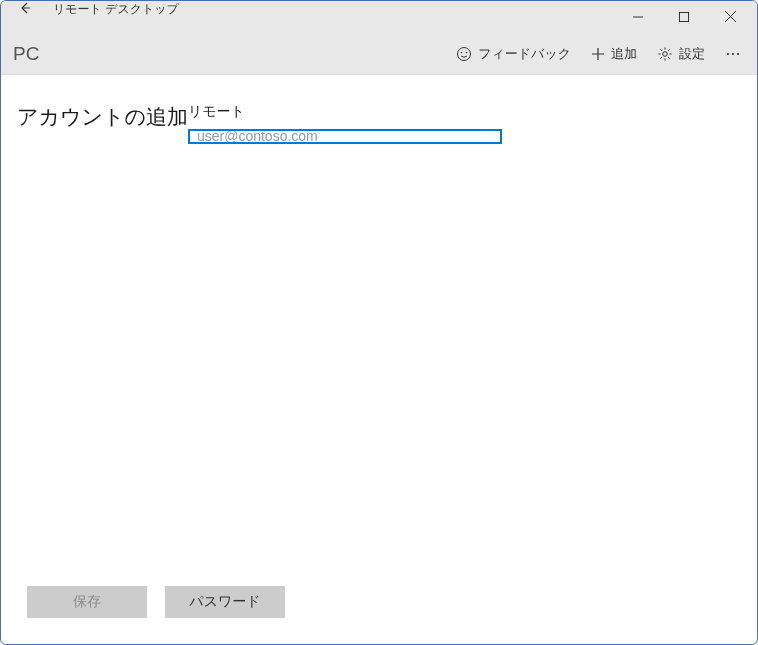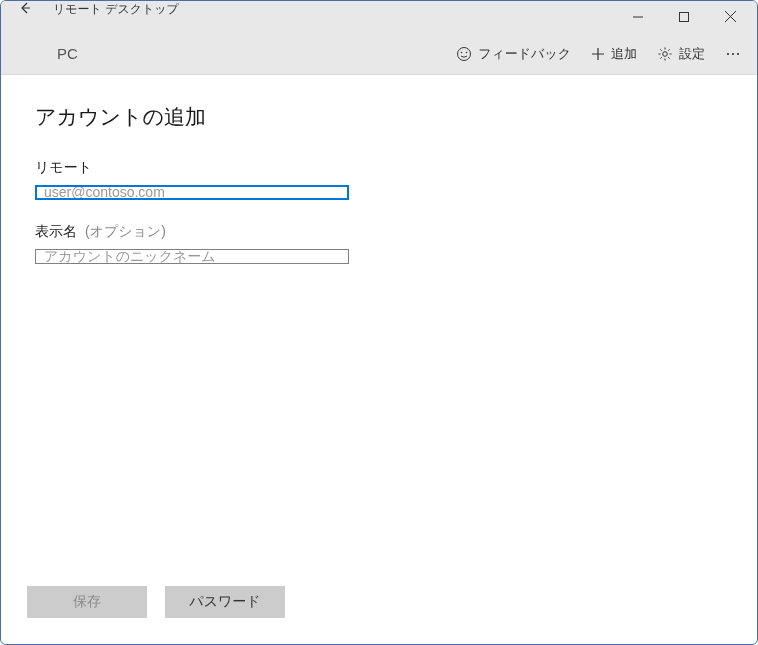--- a/index.html
+++ b/index.html
@@ -53,46 +53,44 @@
     }
     .header {
       height: 42px;
       background: #e8e8e8;
       display: flex;
       align-items: center;
       padding: 0 6px 0 12px;
       border-bottom: 1px solid #dcdcdc;
     }
     .header-title {
-      font-size: 15px;
+      font-size: 19px;
       color: #555;
-      margin-left: 44px;
     }
     .header-spacer {
       flex: 1;
     }
     .header-btn {
       display: flex;
       align-items: center;
       padding: 6px 10px;
       cursor: pointer;
       color: #333;
       font-size: 13px;
       gap: 6px;
       text-align: right;
     }
     .header-btn .icon {
       display: flex;
       align-items: center;
     }
     .content {
       flex: 1;
-      padding: 28px 26px 0 34px;
-      display: flex;
-      flex-direction: column;
+      padding: 28px 26px 0 16px;
+      display: flex;
     }
     .page-title {
       font-size: 21px;
       font-weight: normal;
       color: #1a1a1a;
       margin-bottom: 28px;
     }
     .field-group {
       margin-bottom: 22px;
     }
@@ -227,25 +225,18 @@
 
 <div class="content">
   <h1 class="page-title">アカウントの追加</h1>
 
   <div class="field-group">
     <div class="field-label">リモート</div>
     <input type="text" class="text-input focused" placeholder="user@contoso.com" style="">
   </div>
 
 
-  <div class="field-group">
-    <div class="field-label">
-      <span>表示名</span>
-      <span class="optional">(オプション)</span>
-    </div>
-    <input type="text" class="text-input" placeholder="アカウントのニックネーム" style="">
-  </div>
 </div>
 
 <div class="footer">
   <button class="btn disabled">保存</button>
   <button class="btn">パスワード</button>
 </div>
 
 </body></html>

